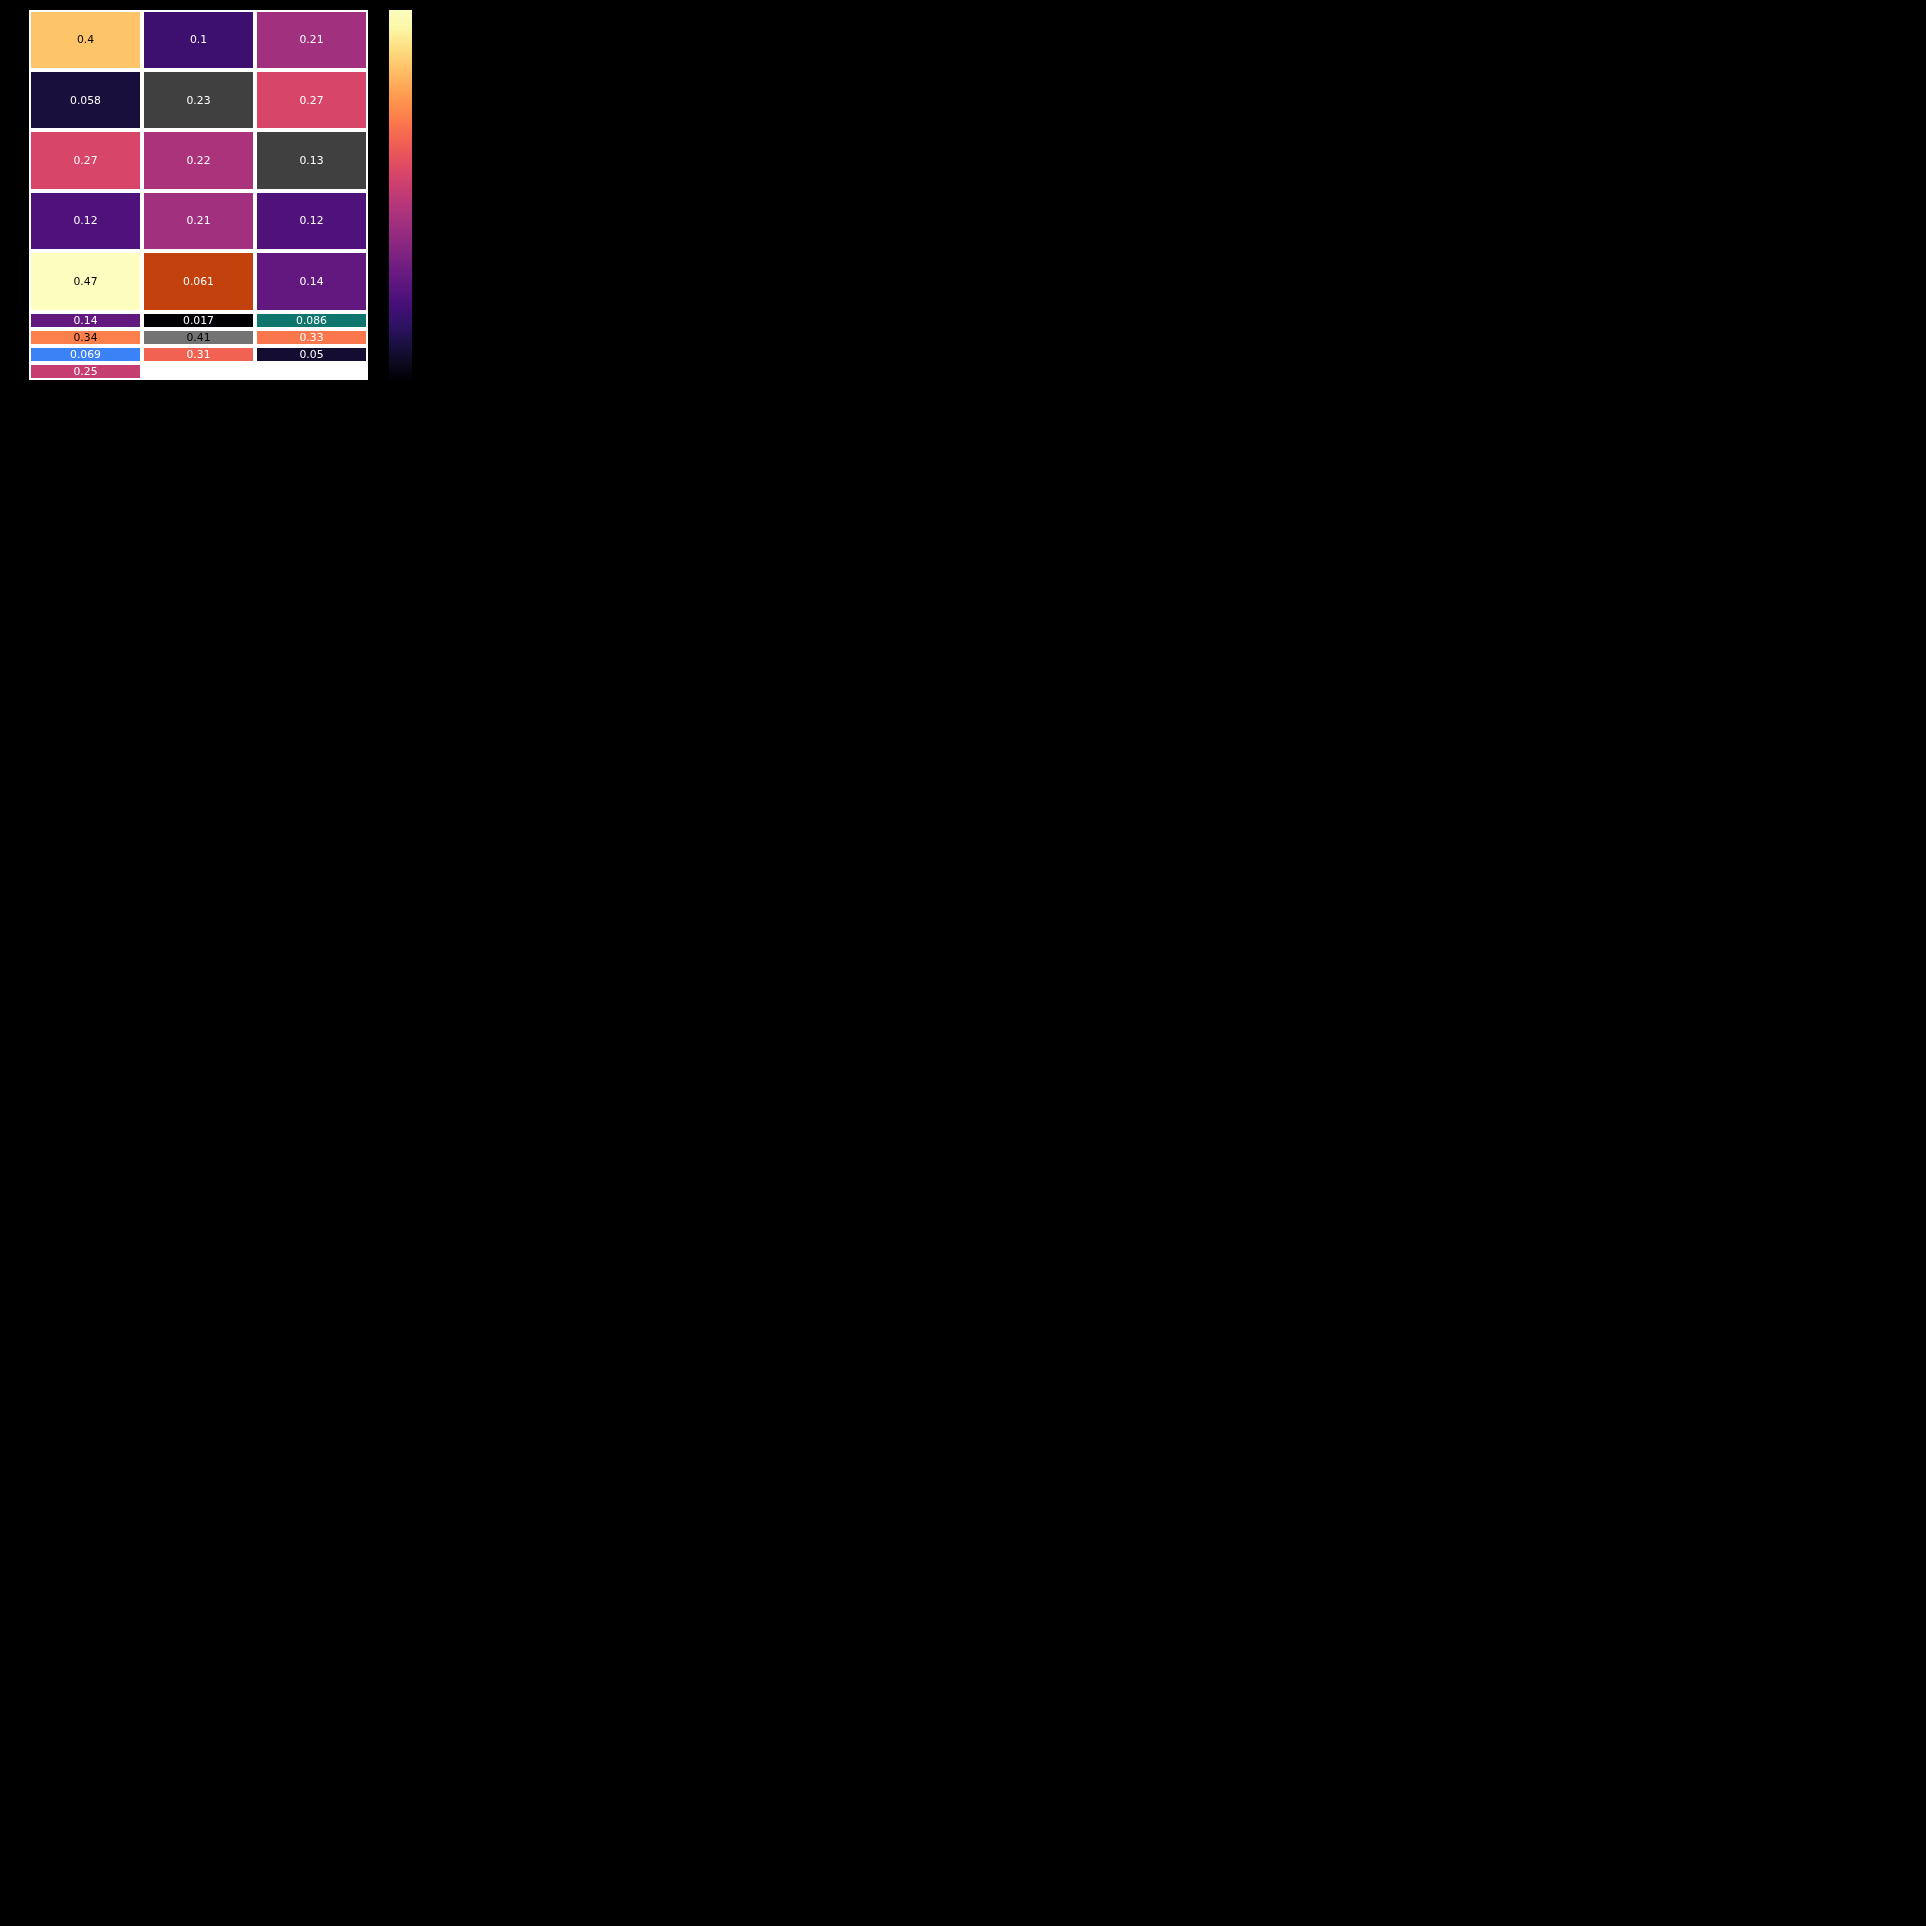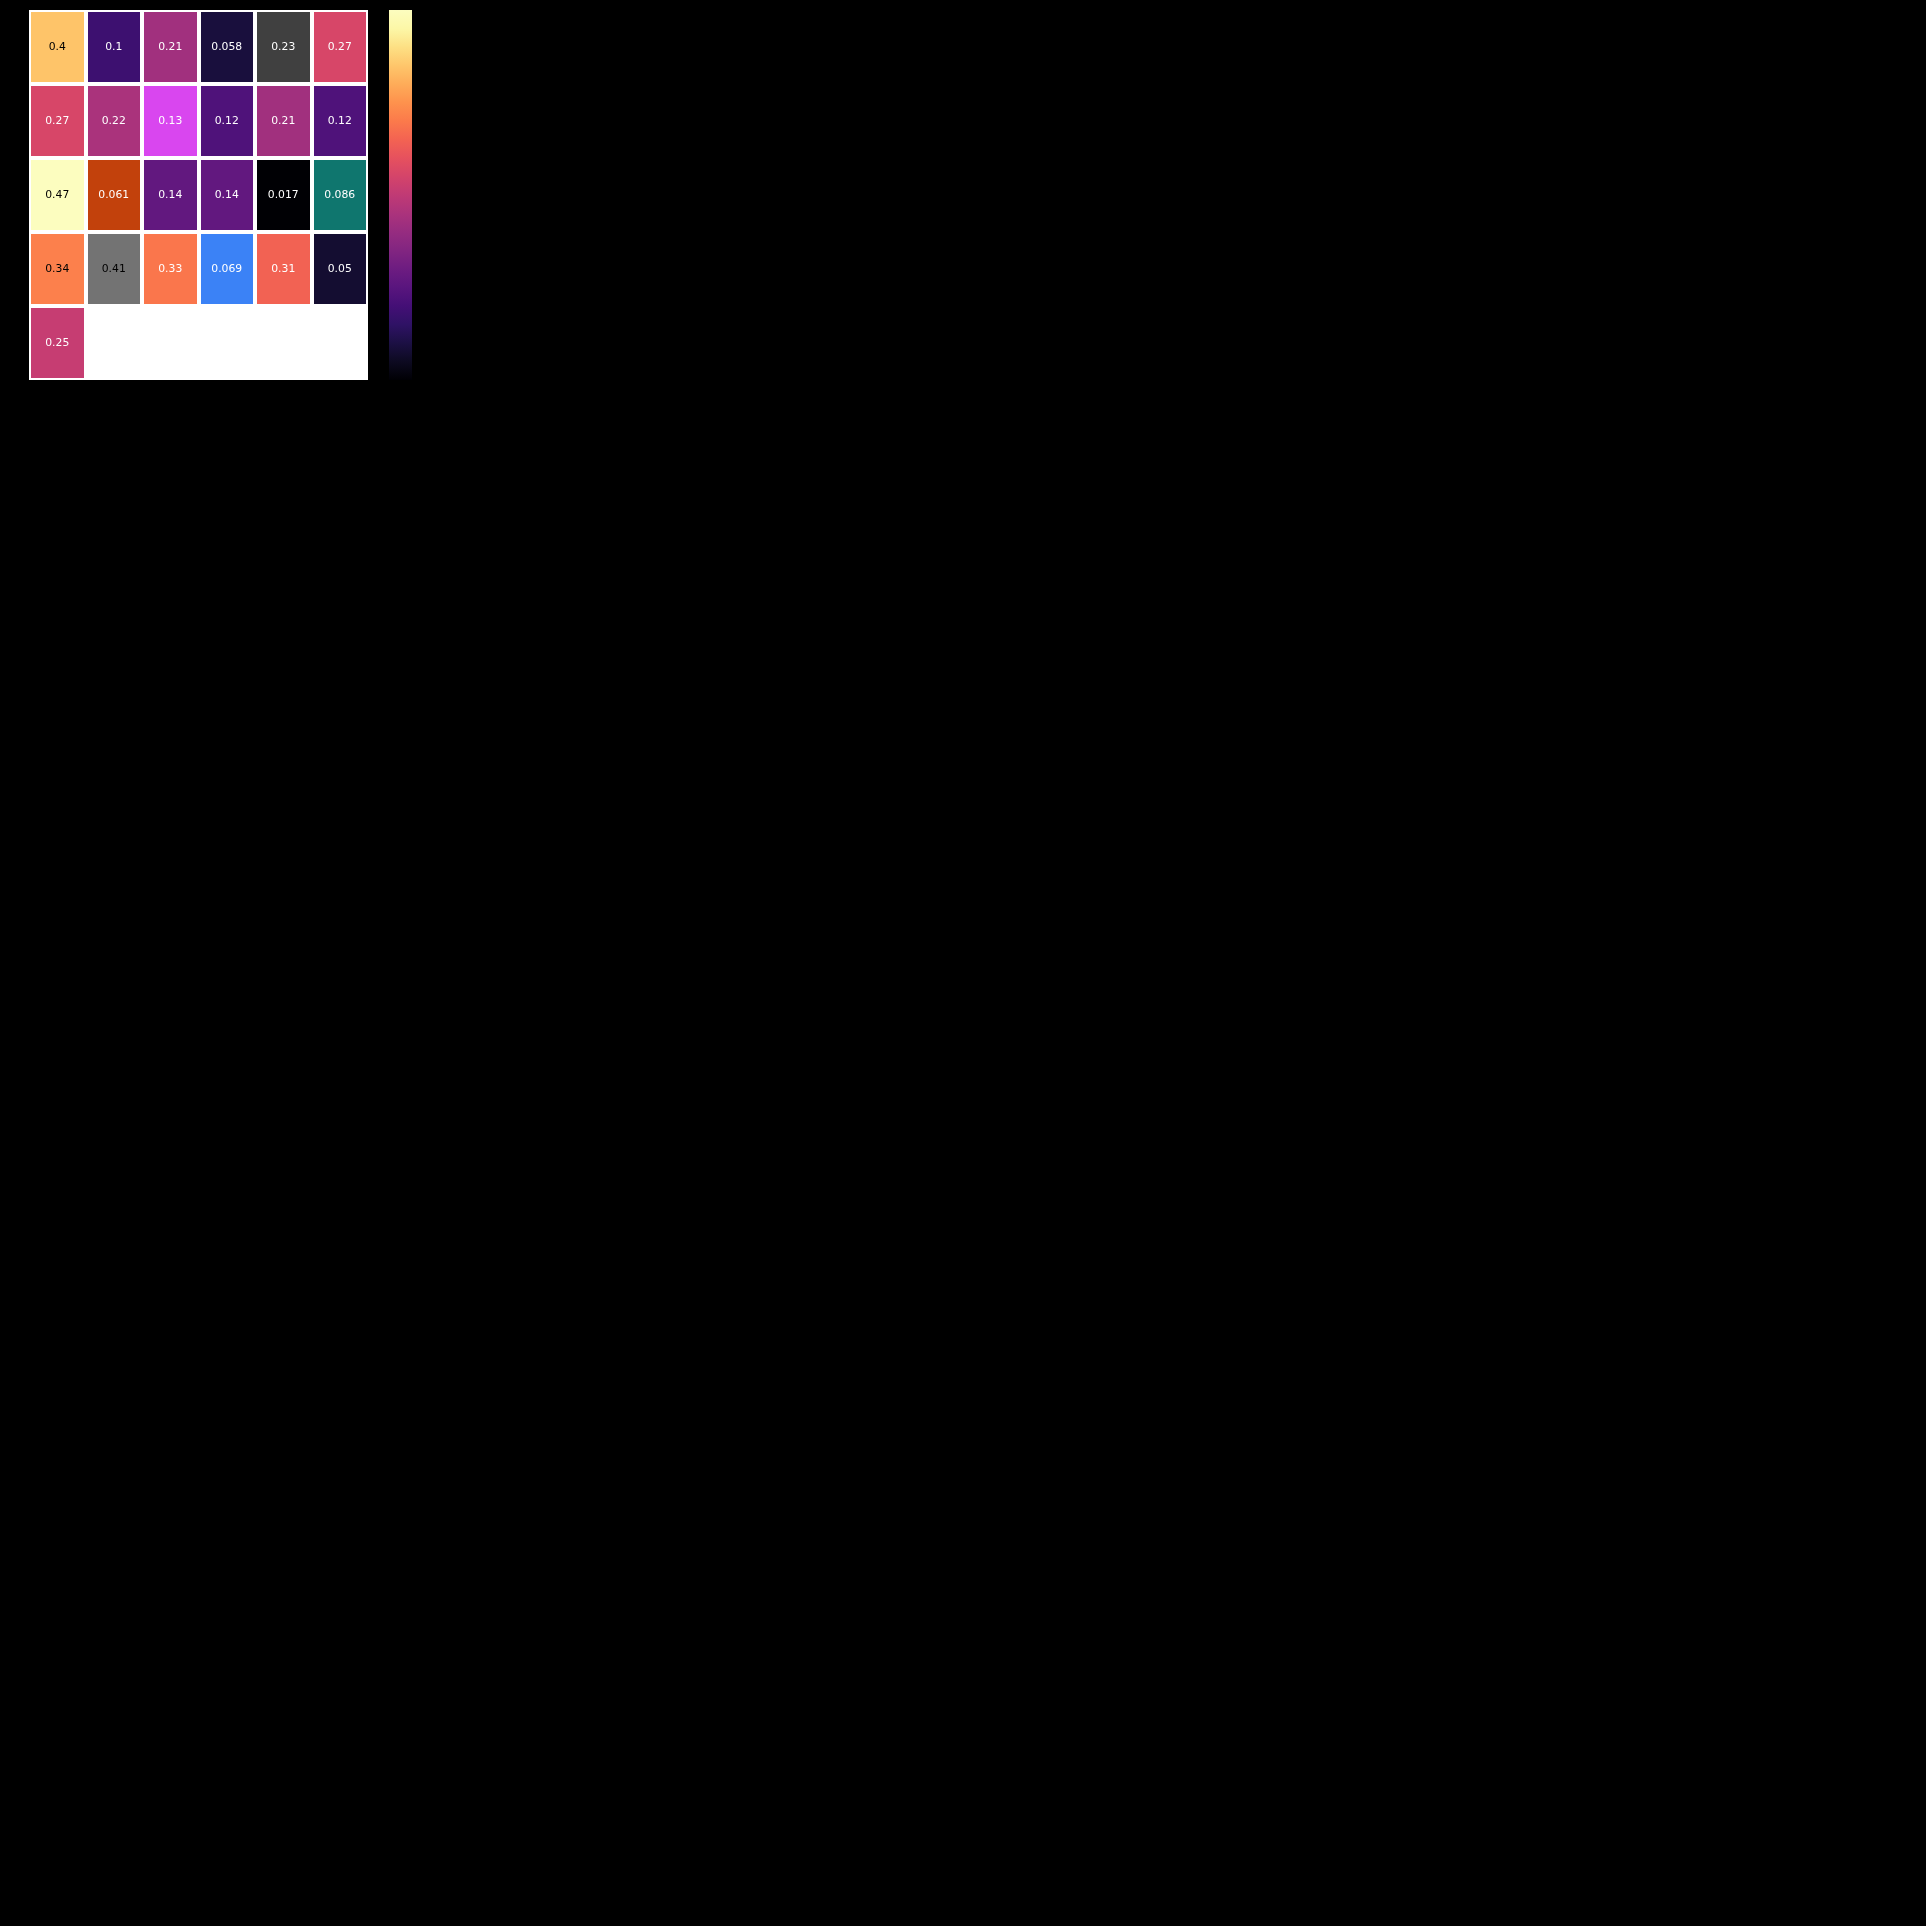--- a/index.html
+++ b/index.html
@@ -20,21 +20,21 @@
     top: 9.6px;
     width: 339px;
     height: 370px;
     background: #fff;
     box-sizing: border-box;
   }
   .hm {
     position: absolute;
     inset: 0;
     display: grid;
-    grid-template-columns: repeat(6, 1fr);
+    grid-template-columns: repeat(3, 1fr);
     grid-template-rows: repeat(5, 1fr);
   }
   .cell {
     border: 2.3px solid #fff;   
     display: flex;
     align-items: center;
     justify-content: center;
     font-size: 10.8px;
     box-sizing: border-box;
   }
@@ -60,21 +60,21 @@
   <div class="axes">
     <div class="hm" id="hm">
         <div class="cell" style="background: rgb(254, 196, 105); color: rgb(0, 0, 0);">0.4</div>
         <div class="cell" style="background: rgb(61, 16, 112); color: rgb(255, 255, 255);">0.1</div>
         <div class="cell" style="background: rgb(161, 48, 126); color: rgb(255, 255, 255);">0.21</div>
         <div class="cell" style="background: rgb(25, 15, 61); color: rgb(255, 255, 255);">0.058</div>
         <div class="cell" style="background: #404040; color: rgb(255, 255, 255);">0.23</div>
         <div class="cell" style="background: rgb(215, 70, 104); color: rgb(255, 255, 255);">0.27</div>
         <div class="cell" style="background: rgb(215, 70, 104); color: rgb(255, 255, 255);">0.27</div>
         <div class="cell" style="background: rgb(170, 51, 124); color: rgb(255, 255, 255);">0.22</div>
-        <div class="cell" style="background: #d946ef; color: rgb(255, 255, 255); text-align: right;">0.13</div>
+        <div class="cell" style="background: #404040; color: rgb(255, 255, 255); text-align: right;">0.13</div>
         <div class="cell" style="background: rgb(79, 18, 122); color: rgb(255, 255, 255);">0.12</div>
         <div class="cell" style="background: rgb(161, 48, 126); color: rgb(255, 255, 255);">0.21</div>
         <div class="cell" style="background: rgb(79, 18, 122); color: rgb(255, 255, 255);">0.12</div>
         <div class="cell" style="background: rgb(252, 253, 191); color: rgb(0, 0, 0);">0.47</div>
         <div class="cell" style="background: #c2410c; color: rgb(255, 255, 255);">0.061</div>
         <div class="cell" style="background: rgb(98, 24, 127); color: rgb(255, 255, 255);">0.14</div>
         <div class="cell" style="background: rgb(98, 24, 127); color: rgb(255, 255, 255);">0.14</div>
         <div class="cell" style="background: rgb(0, 0, 4); color: rgb(255, 255, 255);">0.017</div>
         <div class="cell" style="background: #0f766e; color: rgb(255, 255, 255);">0.086</div>
         <div class="cell" style="background: rgb(252, 128, 76); color: rgb(0, 0, 0);">0.34</div>

